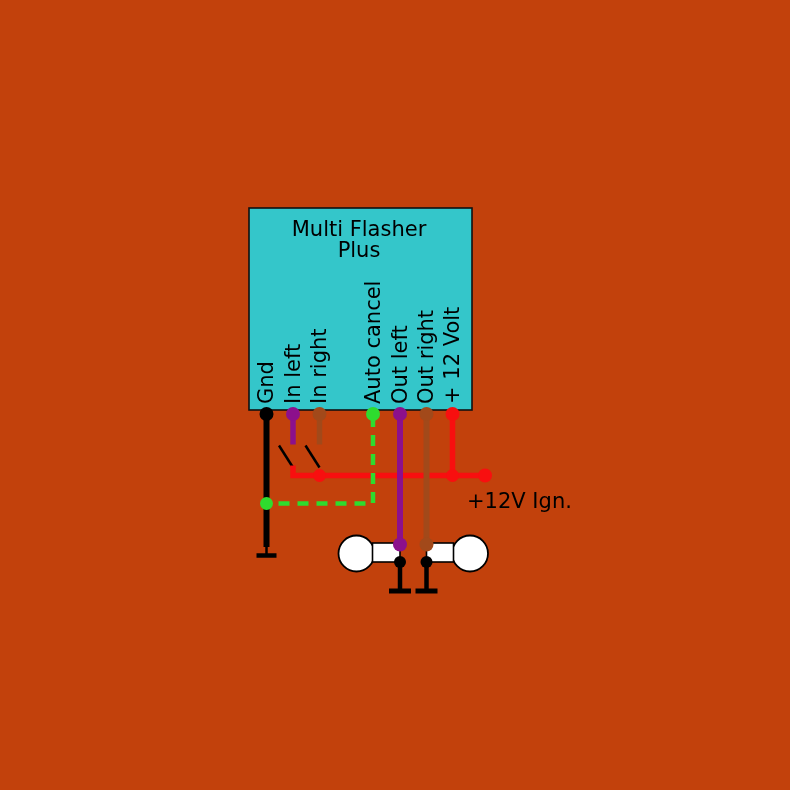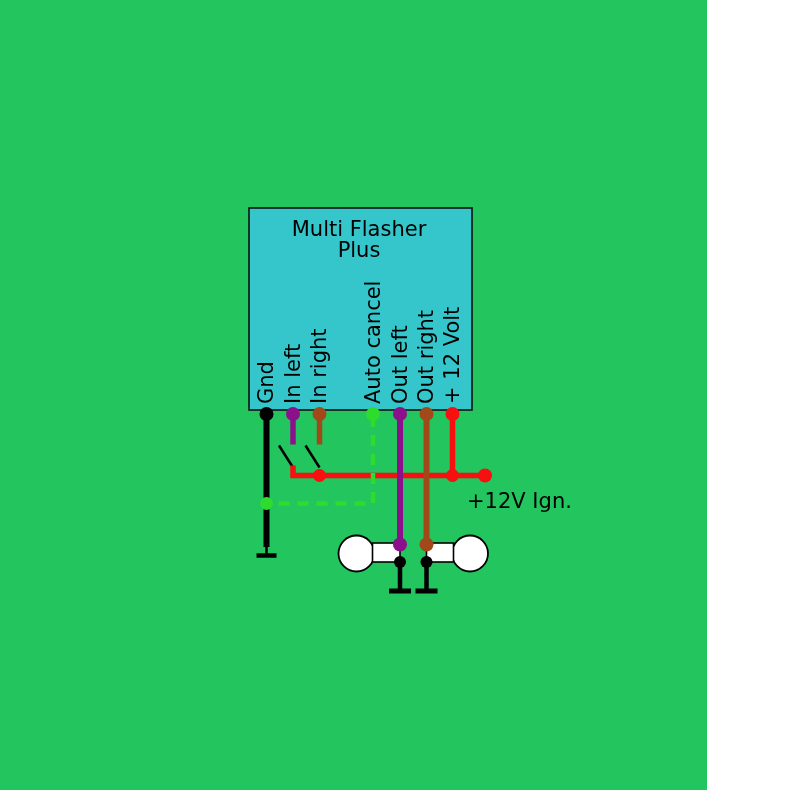--- a/index.html
+++ b/index.html
@@ -2,23 +2,23 @@
 <html><head>
 <meta charset="utf-8">
 <style>
   html, body {
     margin: 0;
     padding: 0;
     background: #ffffff;
   }
   .canvas {
     position: relative;
-    width: 707px;
+    width: 790px;
     height: 790px;
-    background: #22c55e;
+    background: #c2410c;
     overflow: hidden;
   }
   svg {
     display: block;
   }
   svg text {
     font-family: "DejaVu Sans", "Liberation Sans", sans-serif;
     fill: #000000;
   }
   .device-title {

